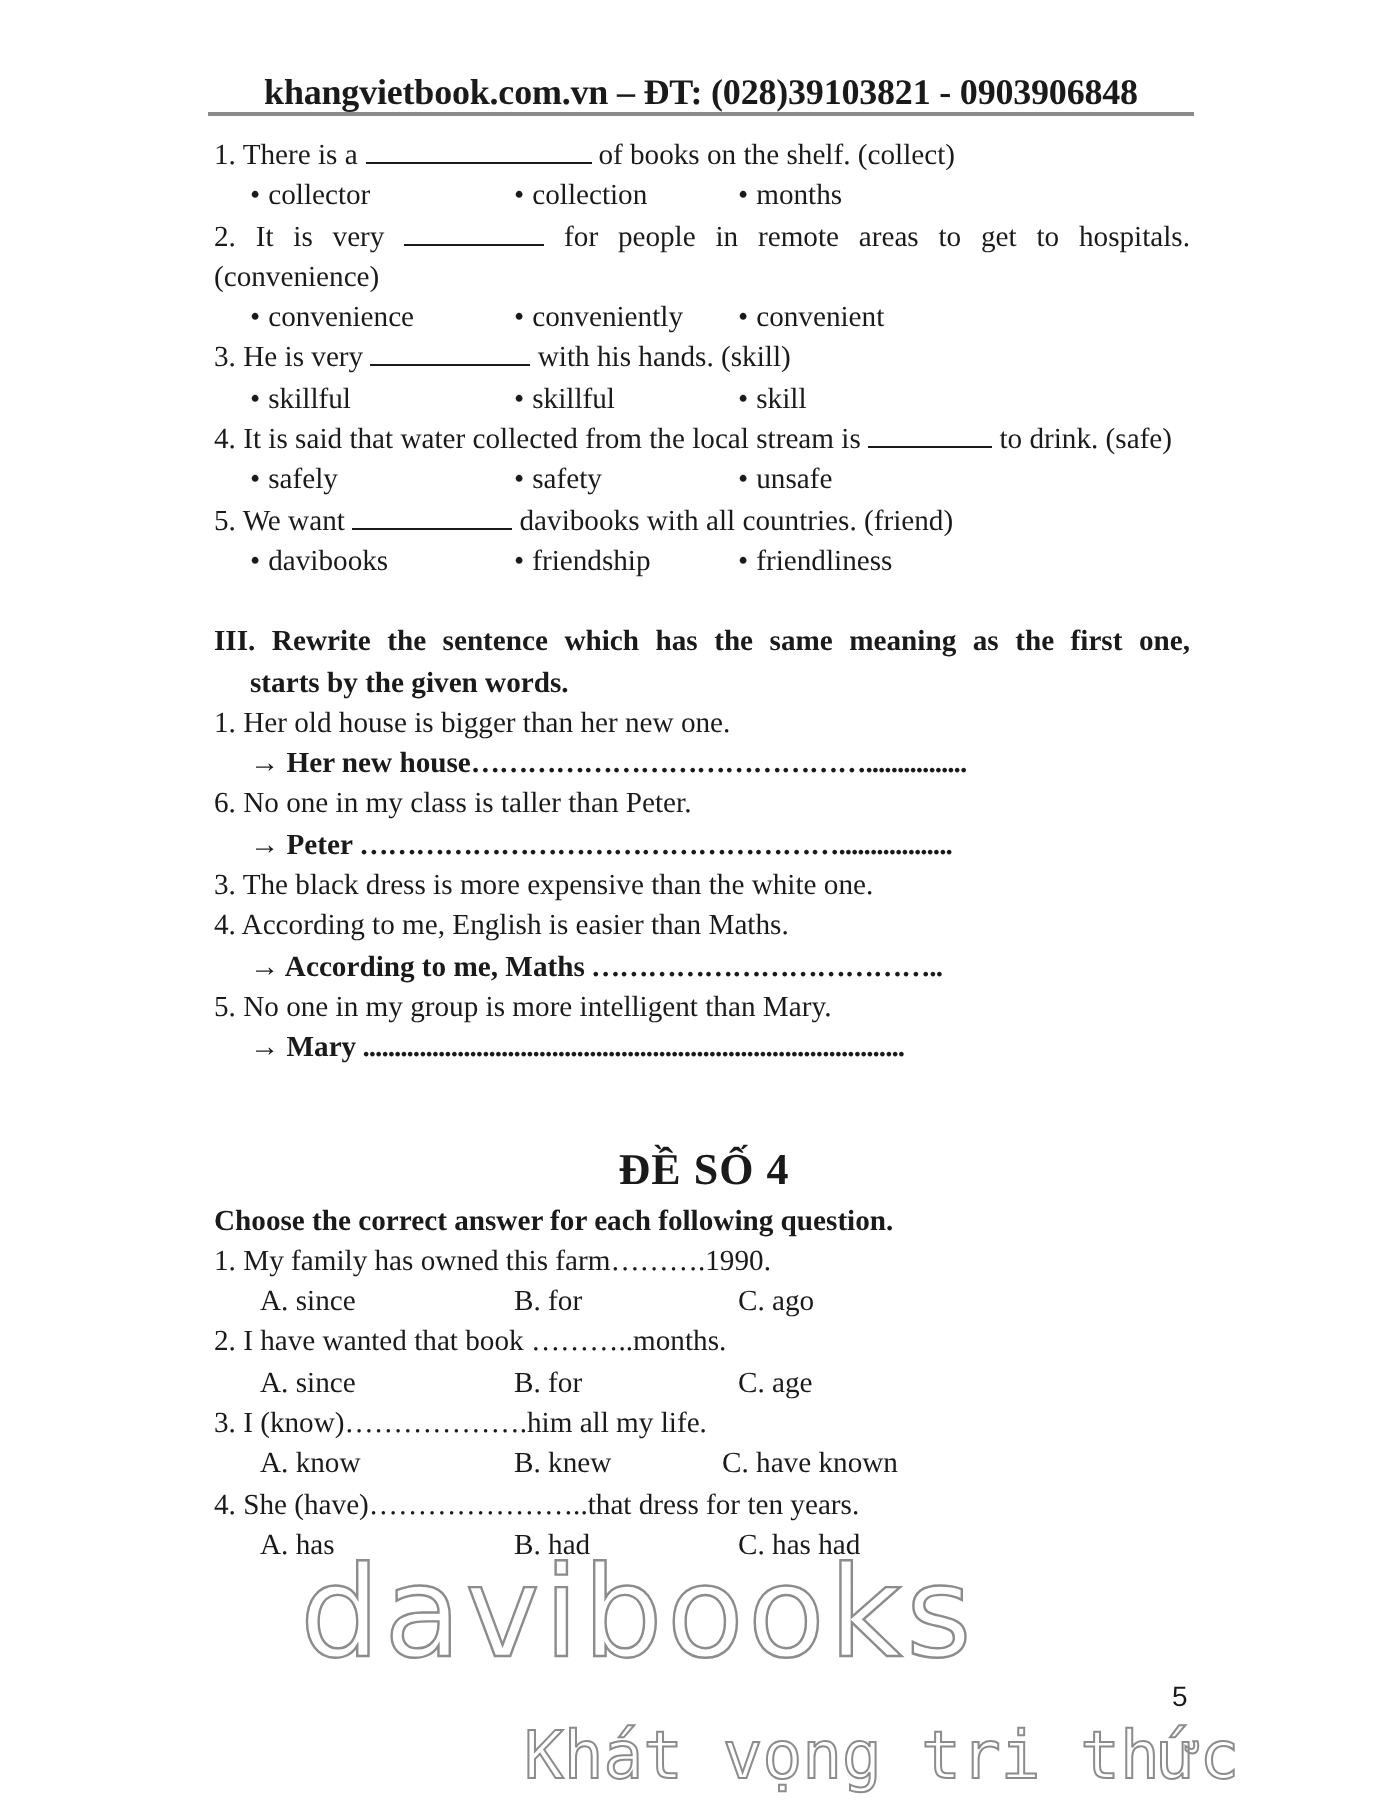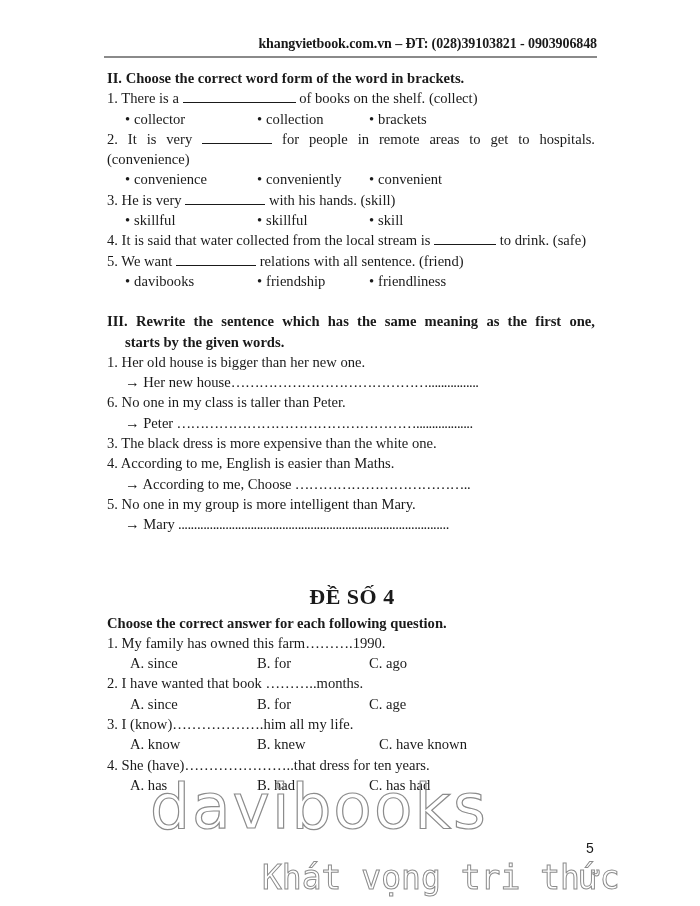--- a/index.html
+++ b/index.html
@@ -1,60 +1,59 @@
 <!DOCTYPE html>
 <html><head>
   <meta charset="utf-8">
   <style>
     html, body { margin: 0; padding: 0; background: #ffffff; }
     body { width: 700px; height: 906px; position: relative; overflow: hidden;
            font-family: "Liberation Serif", "DejaVu Serif", serif; color: #1a1a1a; }
-    .header { position: absolute; left: 104px; width: 493px; top: 36px; text-align: right;
-              font-weight: bold; font-size: 14px; letter-spacing: -0.1px; }
+    .header { position: absolute; left: 104px; width: 493px; top: 36px; text-align: center;
+              font-weight: bold; font-size: 18px; letter-spacing: -0.1px; }
     .header-rule { position: absolute; left: 104px; width: 493px; top: 56px; height: 2px; background: #8a8a8a; }
     .content { position: absolute; left: 107px; width: 488px; top: 68px; font-size: 14.6px; }
     .line { height: 20.3px; line-height: 20.3px; white-space: nowrap; position: relative; }
     .sec-title { font-weight: bold; height: 20.3px; line-height: 20.3px; white-space: nowrap; }
     .justify { text-align: justify; text-align-last: justify; }
     .indent-title { padding-left: 18px; }
     .blank { display: inline-block; border-bottom: 1px solid #1a1a1a; height: 13px; vertical-align: baseline; }
     .opt { position: absolute; top: 0; }
     .bullet::before { content: "\2022"; margin-right: 4px; }
     .gap { height: 20px; }
-    .arrow-line { padding-left: 18px; }
+    .arrow-line { padding-left: 18px; font-weight: bold; }
     .dots { letter-spacing: -0.5px; }
     .de-title { text-align: center; font-size: 22px; font-weight: bold; height: 32px; line-height: 32px;
-                margin-top: 20px; padding-left: 2px; letter-spacing: 0.5px; }
+                margin-top: 8px; padding-left: 2px; letter-spacing: 0.5px; }
     .watermark { position: absolute; left: 150px; top: 770px; font-family: "DejaVu Sans", sans-serif;
                  font-size: 63px; color: transparent; -webkit-text-stroke: 1.2px #8c8c8c; letter-spacing: 2px;
                  pointer-events: none; white-space: nowrap; }
     .watermark-sub { position: absolute; left: 262px; top: 858px; font-family: "DejaVu Sans Mono", monospace;
                      font-size: 33px; color: transparent; -webkit-text-stroke: 1px #8c8c8c; letter-spacing: 0px;
                      pointer-events: none; white-space: nowrap; }
     .page-num { position: absolute; left: 586px; top: 840px; font-family: "Liberation Sans", sans-serif; font-size: 14px; }
   </style>
 </head>
 <body>
 
 <div class="header">khangvietbook.com.vn – ĐT: (028)39103821 - 0903906848</div>
 <div class="header-rule"></div>
 
 <div class="content">
 
-  <div class="sec-title">II. Choose the correct word form of the word in brackets.</div>
 
   <div class="line">
     <span>1. There is a</span>
     <span class="blank" style="width:113px"></span>
     <span>of books on the shelf. (collect)</span>
   </div>
   <div class="line">
     <span class="opt bullet" style="left:18px">collector</span>
     <span class="opt bullet" style="left:150px">collection</span>
-    <span class="opt bullet" style="left:262px">brackets</span>
+    <span class="opt bullet" style="left:262px">months</span>
   </div>
 
   <div class="line justify">
     <span>2. It is very</span>
     <span class="blank" style="width:70px"></span>
     <span>for people in remote areas to get to hospitals.</span>
   </div>
   <div class="line">(convenience)</div>
   <div class="line">
     <span class="opt bullet" style="left:18px">convenience</span>
@@ -71,25 +70,30 @@
     <span class="opt bullet" style="left:18px">skillful</span>
     <span class="opt bullet" style="left:150px">skillful</span>
     <span class="opt bullet" style="left:262px">skill</span>
   </div>
 
   <div class="line">
     <span>4. It is said that water collected from the local stream is</span>
     <span class="blank" style="width:62px"></span>
     <span>to drink. (safe)</span>
   </div>
+  <div class="line">
+    <span class="opt bullet" style="left:18px">safely</span>
+    <span class="opt bullet" style="left:150px">safety</span>
+    <span class="opt bullet" style="left:262px">unsafe</span>
+  </div>
 
   <div class="line">
     <span>5. We want</span>
     <span class="blank" style="width:80px"></span>
-    <span>relations with all sentence. (friend)</span>
+    <span>davibooks with all countries. (friend)</span>
   </div>
   <div class="line">
     <span class="opt bullet" style="left:18px">davibooks</span>
     <span class="opt bullet" style="left:150px">friendship</span>
     <span class="opt bullet" style="left:262px">friendliness</span>
   </div>
 
   <div class="gap"></div>
 
   <div class="sec-title justify">III. Rewrite the sentence which has the same meaning as the first one,</div>
@@ -99,21 +103,21 @@
   <div class="line arrow-line">
     <span>→ Her new house</span><span class="dots">……………………………………................</span>
   </div>
   <div class="line">6. No one in my class is taller than Peter.</div>
   <div class="line arrow-line">
     <span>→ Peter</span><span class="dots"> ……………………………………………..................</span>
   </div>
   <div class="line">3. The black dress is more expensive than the white one.</div>
   <div class="line">4. According to me, English is easier than Maths.</div>
   <div class="line arrow-line">
-    <span>→ According to me, Choose</span><span class="dots"> ………………………………..</span>
+    <span>→ According to me, Maths</span><span class="dots"> ………………………………..</span>
   </div>
   <div class="line">5. No one in my group is more intelligent than Mary.</div>
   <div class="line arrow-line">
     <span>→ Mary</span><span class="dots"> ......................................................................................</span>
   </div>
 
   <div class="gap" style="height:26px"></div>
 
   <div class="de-title">ĐỀ SỐ 4</div>
   <div class="sec-title">Choose the correct answer for each following question.</div>
@@ -127,21 +131,21 @@
   <div class="line">2. I have wanted that book ………..months.</div>
   <div class="line">
     <span class="opt" style="left:23px">A. since</span>
     <span class="opt" style="left:150px">B. for</span>
     <span class="opt" style="left:262px">C. age</span>
   </div>
   <div class="line">3. I (know)……………….him all my life.</div>
   <div class="line">
     <span class="opt" style="left:23px">A. know</span>
     <span class="opt" style="left:150px">B. knew</span>
-    <span class="opt" style="left:272px">C. have known</span>
+    <span class="opt" style="left:254px">C. have known</span>
   </div>
   <div class="line">4. She (have)…………………..that dress for ten years.</div>
   <div class="line">
     <span class="opt" style="left:23px">A. has</span>
     <span class="opt" style="left:150px">B. had</span>
     <span class="opt" style="left:262px">C. has had</span>
   </div>
 </div>
 
 <div class="watermark">davibooks</div>

